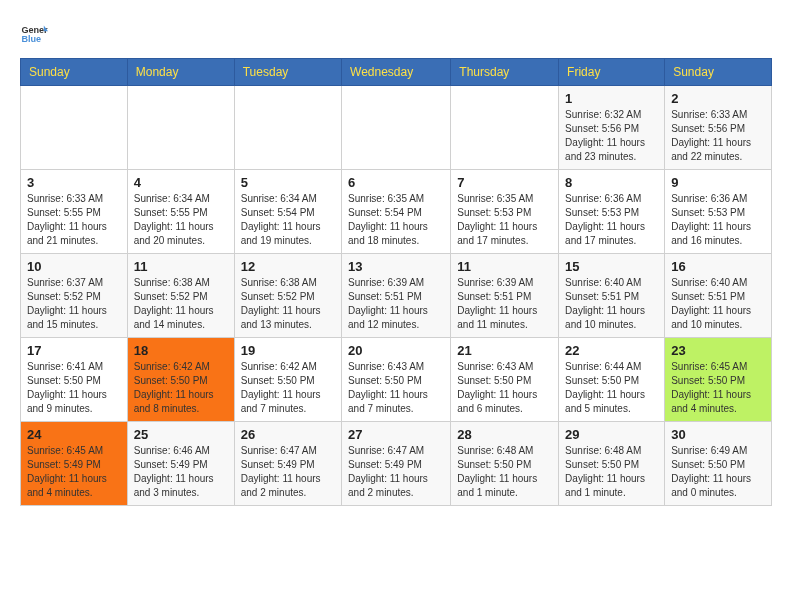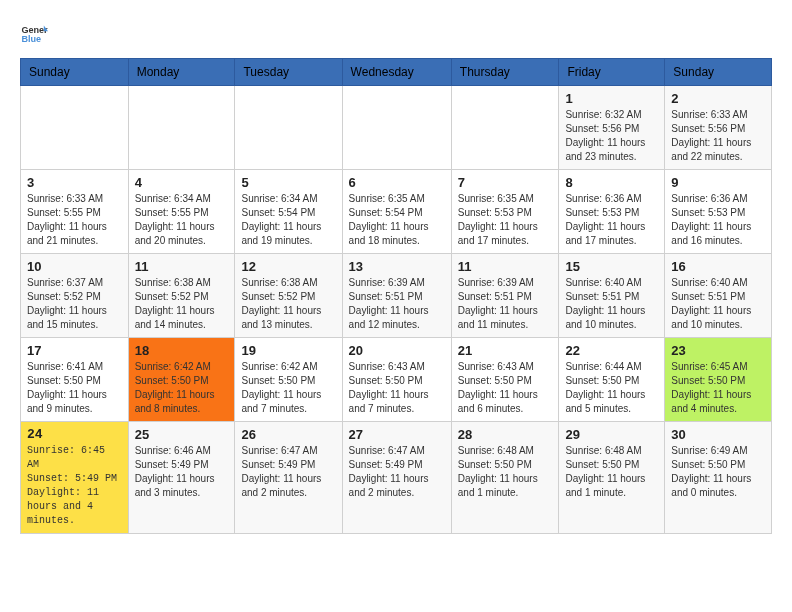--- a/index.html
+++ b/index.html
@@ -39,21 +39,21 @@
     }
     table {
       width: 100%;
       border-collapse: collapse;
       font-size: 11px;
     }
     thead tr {
       background-color: #3a6eb5;
     }
     thead th {
-      color: #000000;
+      color: #fde047;
       text-align: left;
       padding: 6px 8px;
       font-size: 12px;
       font-weight: normal;
       border: 1px solid #2d5a9e;
     }
     tbody td {
       border: 1px solid #d0d0d0;
       vertical-align: top;
       padding: 5px 6px;
@@ -258,21 +258,21 @@
 Daylight: 11 hours and 5 minutes.</div>
         </td>
         <td style="background: #bef264;">
           <span class="day-number">23</span>
           <div class="day-info" style="white-space: pre-wrap;">Sunrise: 6:45 AM
 Sunset: 5:50 PM
 Daylight: 11 hours and 4 minutes.</div>
         </td>
       </tr>
       <tr>
-        <td style="background: #fde047; font-family: Liberation Mono, monospace;">
+        <td style="background: #f97316;">
           <span class="day-number">24</span>
           <div class="day-info" style="white-space: pre-wrap;">Sunrise: 6:45 AM
 Sunset: 5:49 PM
 Daylight: 11 hours and 4 minutes.</div>
         </td>
         <td style="background: rgb(248, 248, 248);">
           <span class="day-number">25</span>
           <div class="day-info" style="white-space: pre-wrap;">Sunrise: 6:46 AM
 Sunset: 5:49 PM
 Daylight: 11 hours and 3 minutes.</div>

